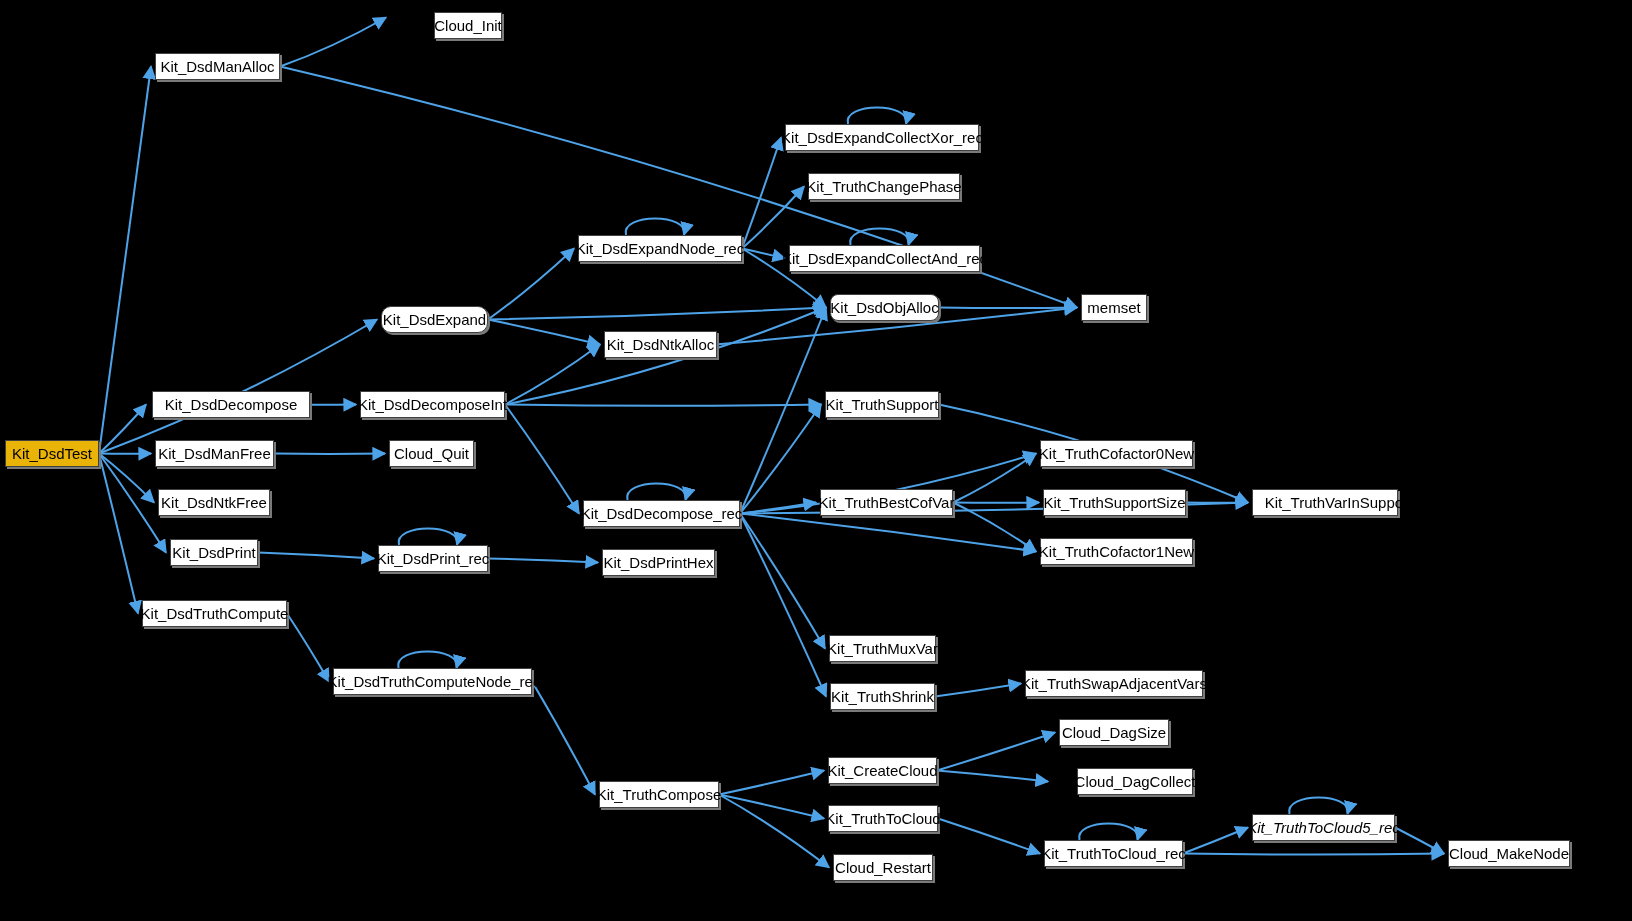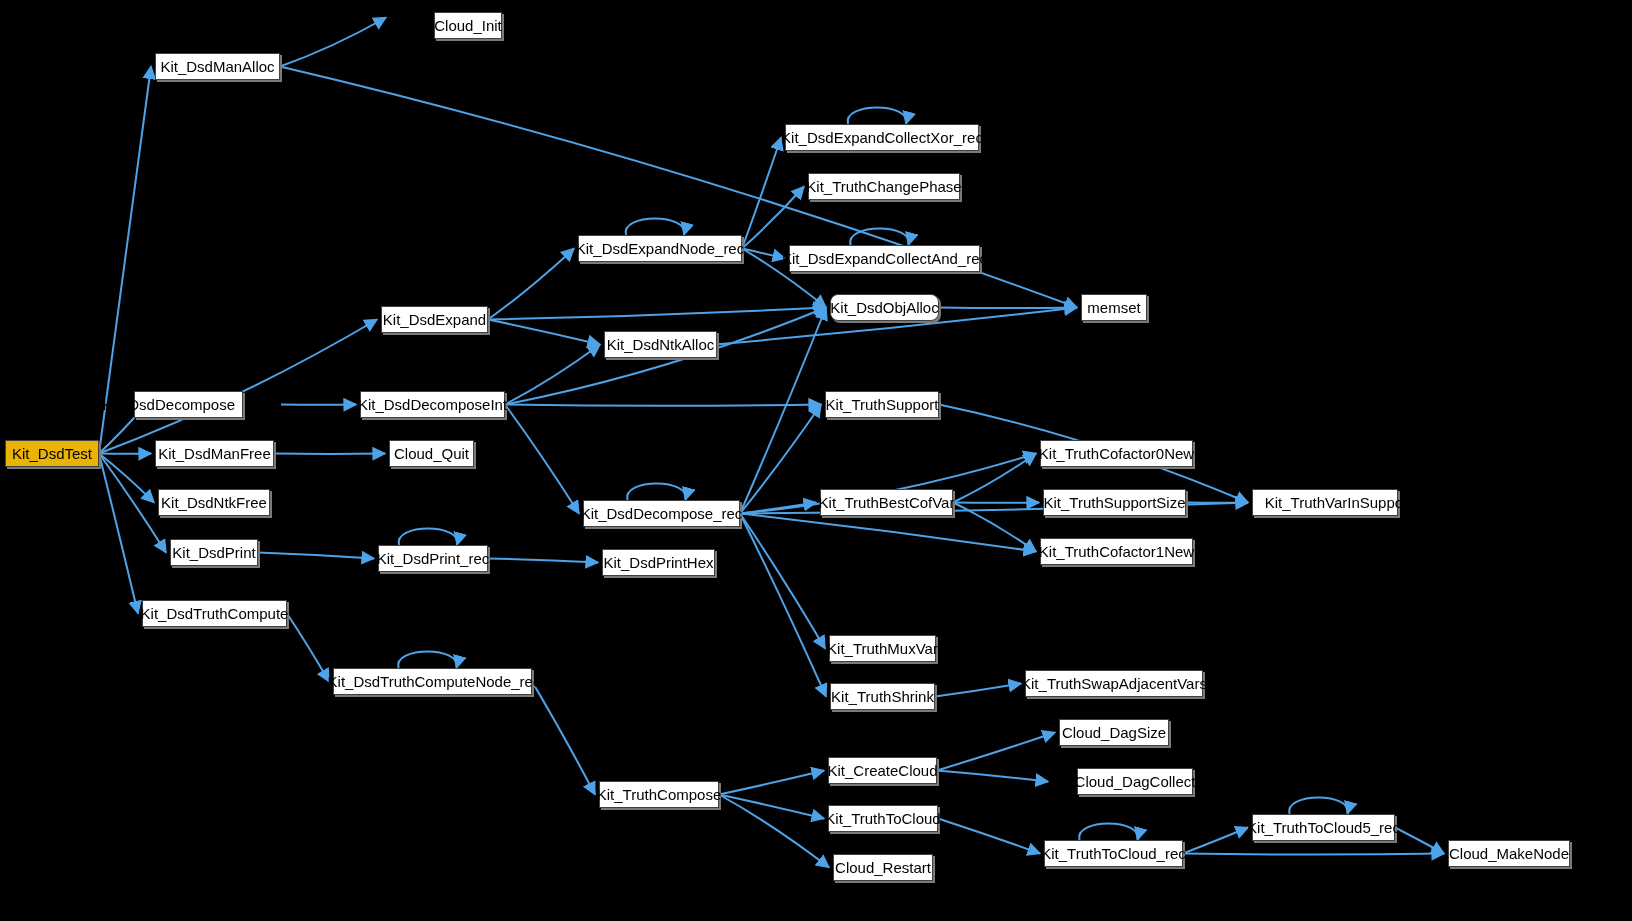--- a/index.html
+++ b/index.html
@@ -99,33 +99,33 @@
       </div>
       <div class="node" style="left: 808px; top: 173px; width: 152px;">
         <span>Kit_TruthChangePhase</span>
       </div>
       <div class="node" style="left: 578px; top: 235px; width: 164px;">
         <span>Kit_DsdExpandNode_rec</span>
       </div>
       <div class="node" style="left: 789px; top: 245px; width: 191px;">
         <span>Kit_DsdExpandCollectAnd_rec</span>
       </div>
-      <div class="node" style="left: 381px; top: 306px; width: 107px;">
+      <div class="node" style="left: 381px; top: 306px; width: 107px; border-radius: 10px;">
         <span>Kit_DsdExpand</span>
       </div>
       <div class="node" style="left: 830px; top: 294px; width: 109px; border-radius: 8px;">
         <span>Kit_DsdObjAlloc</span>
       </div>
       <div class="node" style="left: 1081px; top: 294px; width: 66px;">
         <span>memset</span>
       </div>
       <div class="node" style="left: 604px; top: 331px; width: 113px;">
         <span>Kit_DsdNtkAlloc</span>
       </div>
-      <div class="node" style="left: 134px; top: 391px; width: 109px; justify-content: flex-end;">
+      <div class="node" style="left: 152px; top: 391px; width: 158px;">
         <span>Kit_DsdDecompose</span>
       </div>
       <div class="node" style="left: 360px; top: 391px; width: 145px;">
         <span>Kit_DsdDecomposeInt</span>
       </div>
       <div class="node" style="left: 825px; top: 391px; width: 114px;">
         <span>Kit_TruthSupport</span>
       </div>
       <div class="node" style="left: 155px; top: 440px; width: 119px;">
         <span>Kit_DsdManFree</span>
@@ -186,21 +186,21 @@
       </div>
       <div class="node" style="left: 1052px; top: 768px; width: 116px; margin-left: 25px;">
         <span>Cloud_DagCollect</span>
       </div>
       <div class="node" style="left: 599px; top: 781px; width: 120px;">
         <span>Kit_TruthCompose</span>
       </div>
       <div class="node" style="left: 828px; top: 805px; width: 110px;">
         <span>Kit_TruthToCloud</span>
       </div>
-      <div class="node" style="left: 1252px; top: 814px; width: 143px;">
+      <div class="node" style="left: 1252px; top: 814px; width: 143px; font-style: italic;">
         <span>Kit_TruthToCloud5_rec</span>
       </div>
       <div class="node" style="left: 833px; top: 854px; width: 100px;">
         <span>Cloud_Restart</span>
       </div>
       <div class="node" style="left: 1044px; top: 840px; width: 139px;">
         <span>Kit_TruthToCloud_rec</span>
       </div>
       <div class="node" style="left: 1448px; top: 840px; width: 122px;">
         <span>Cloud_MakeNode</span>

